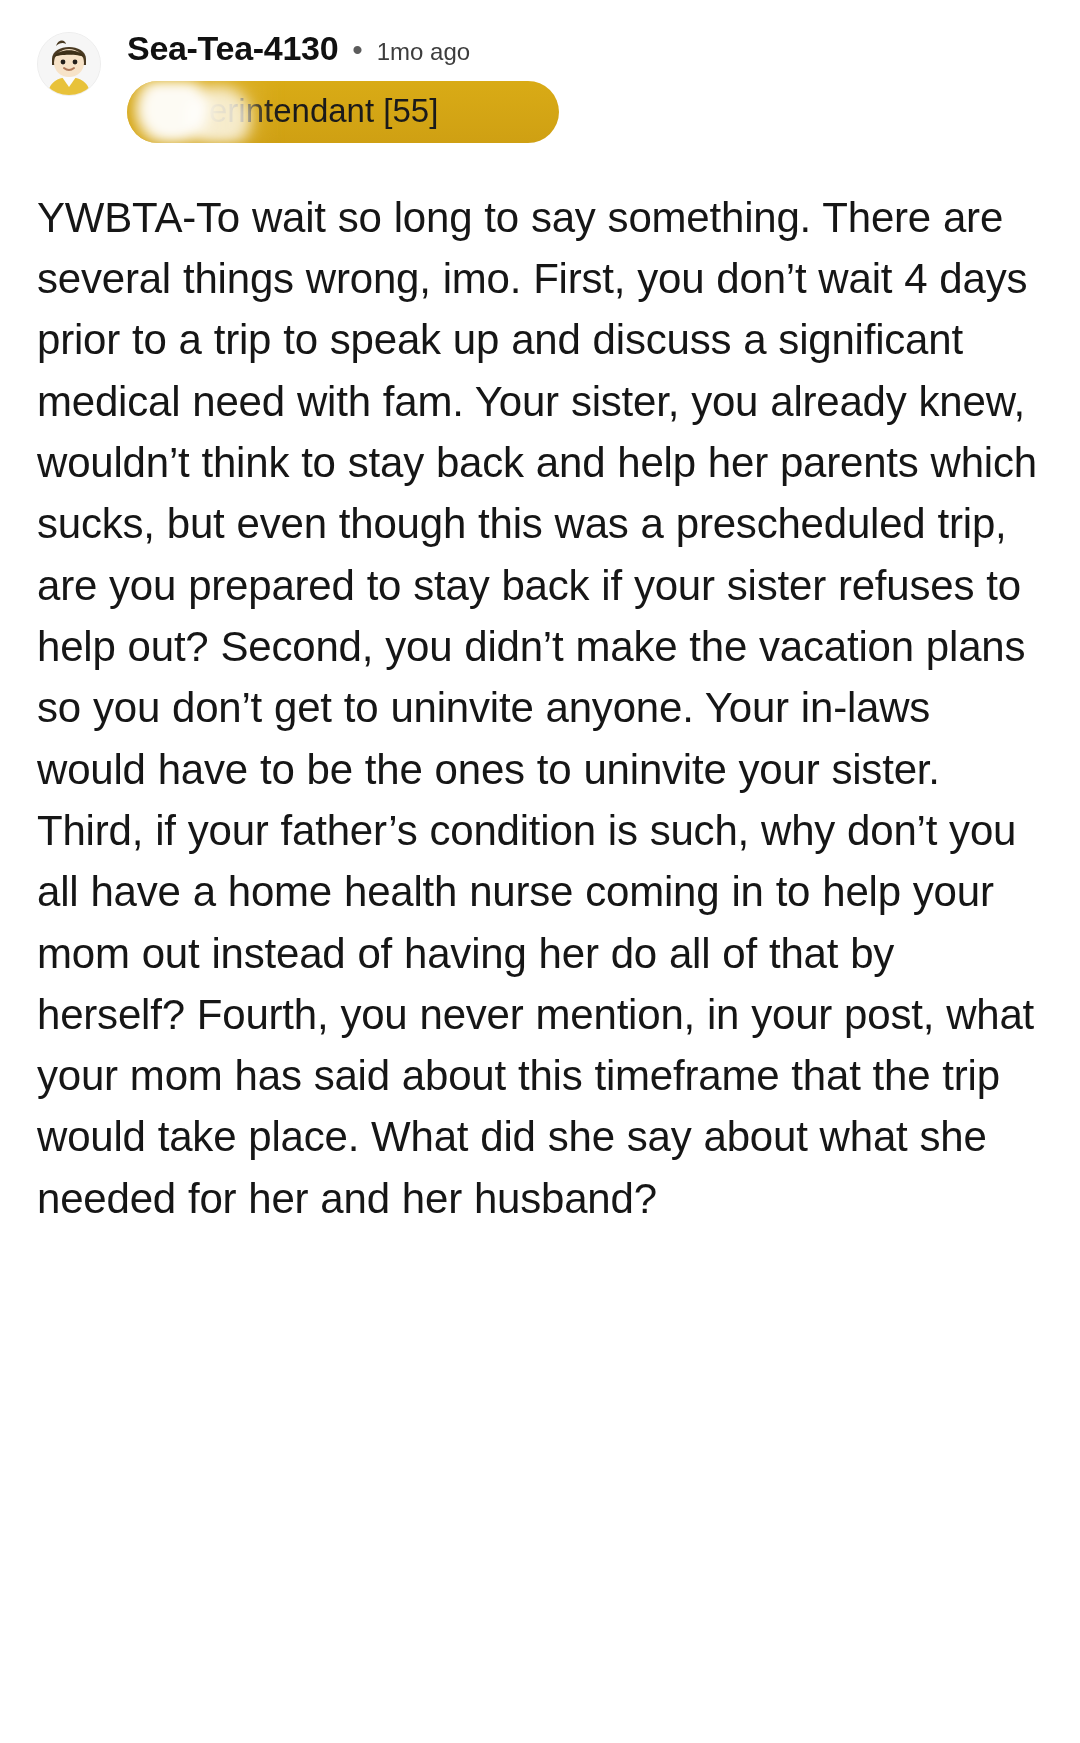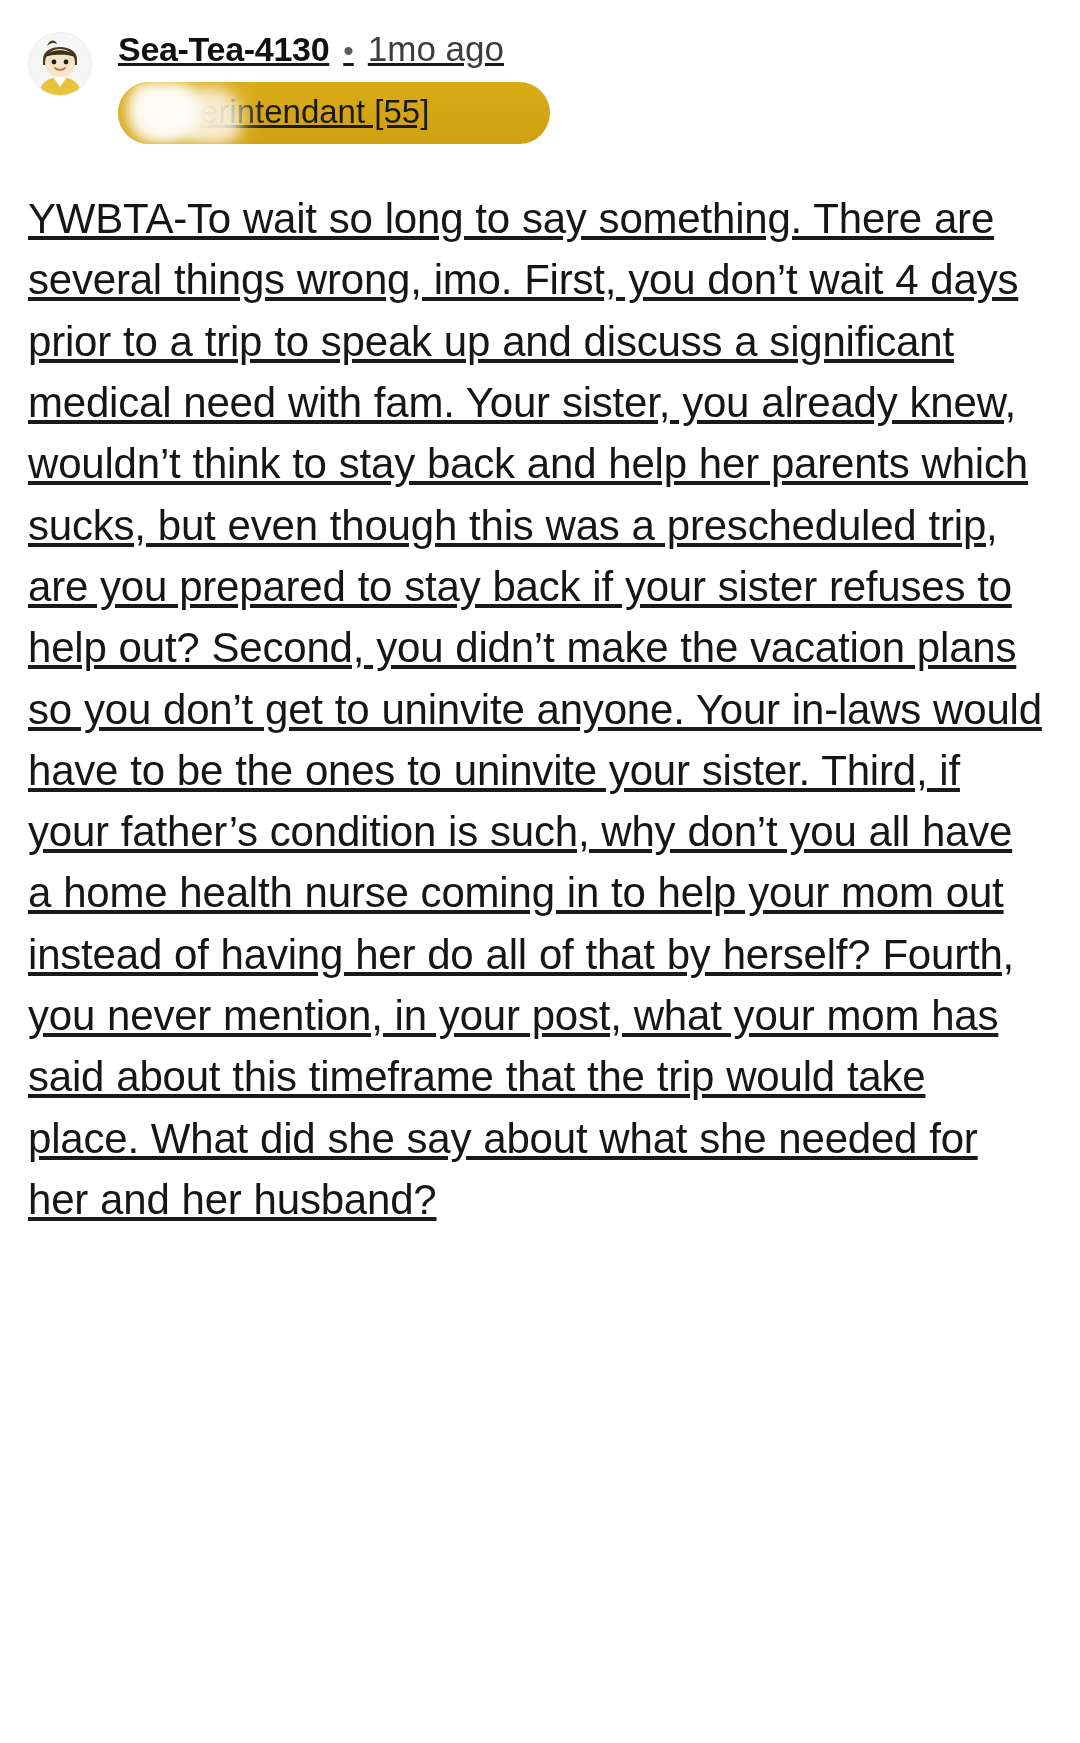--- a/index.html
+++ b/index.html
@@ -8,23 +8,22 @@
     background: #ffffff;
   }
   body {
     width: 1080px;
     height: 1743px;
     font-family: "Liberation Sans", sans-serif;
     color: #1a1a1b;
     overflow: hidden;
   }
   .comment {
-    padding: 28px 34px 0 28px;
+    padding: 28px 34px 0 37px;
     box-sizing: border-box;
-    text-decoration: underline;
   }
   .comment-header {
     display: flex;
     align-items: flex-start;
   }
   .avatar {
     width: 62px;
     height: 62px;
     border-radius: 50%;
     background: #f4f4f4;
@@ -54,21 +53,21 @@
     font-size: 34px;
     letter-spacing: -0.3px;
   }
   .dot-sep {
     margin: 0 14px;
     color: #5c5c5c;
     font-size: 30px;
   }
   .timestamp {
     color: #3d3d3d;
-    font-size: 35px;
+    font-size: 24px;
   }
   .flair-row {
     margin-top: 12px;
     display: flex;
     align-items: center;
   }
   .flair {
     position: relative;
     display: inline-flex;
     align-items: center;

